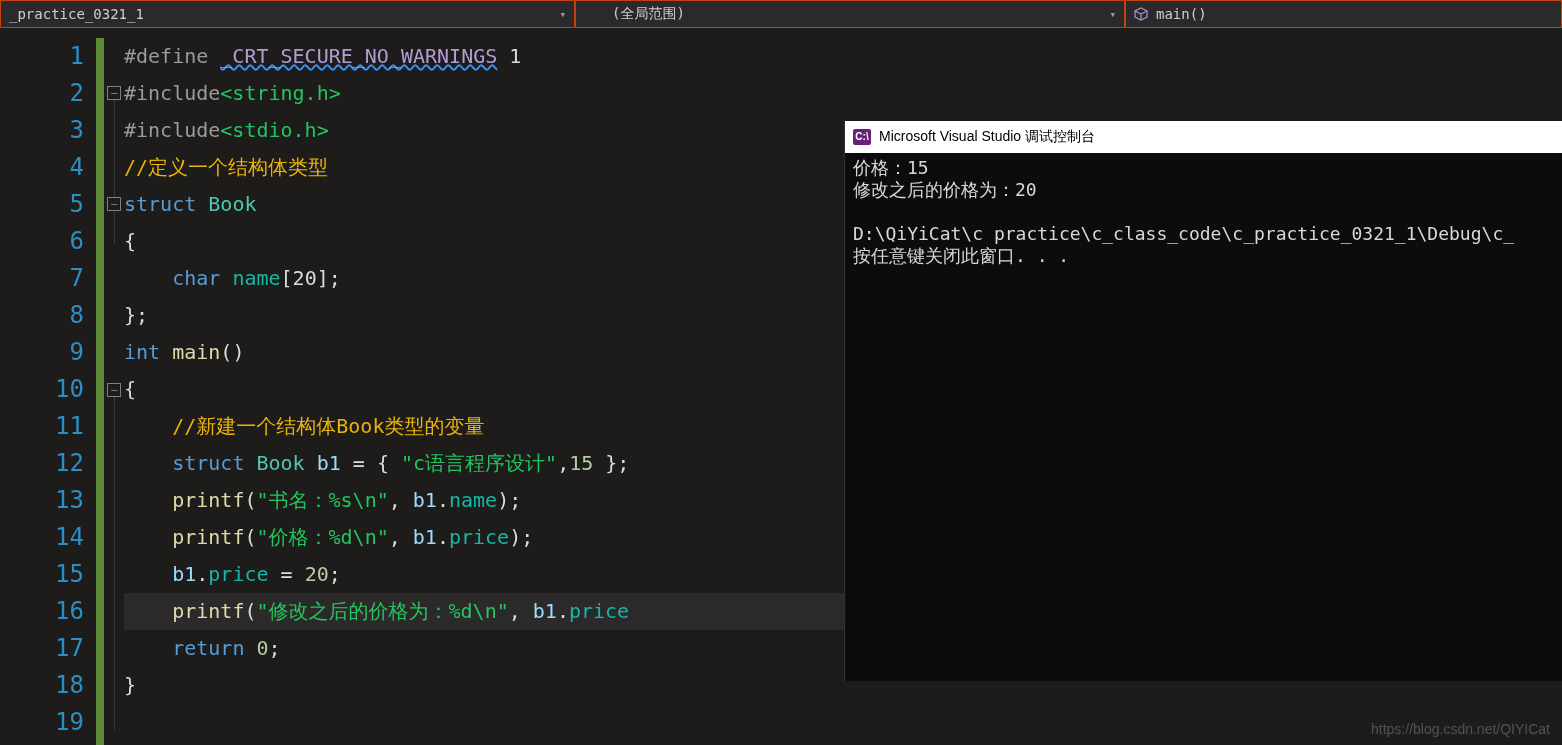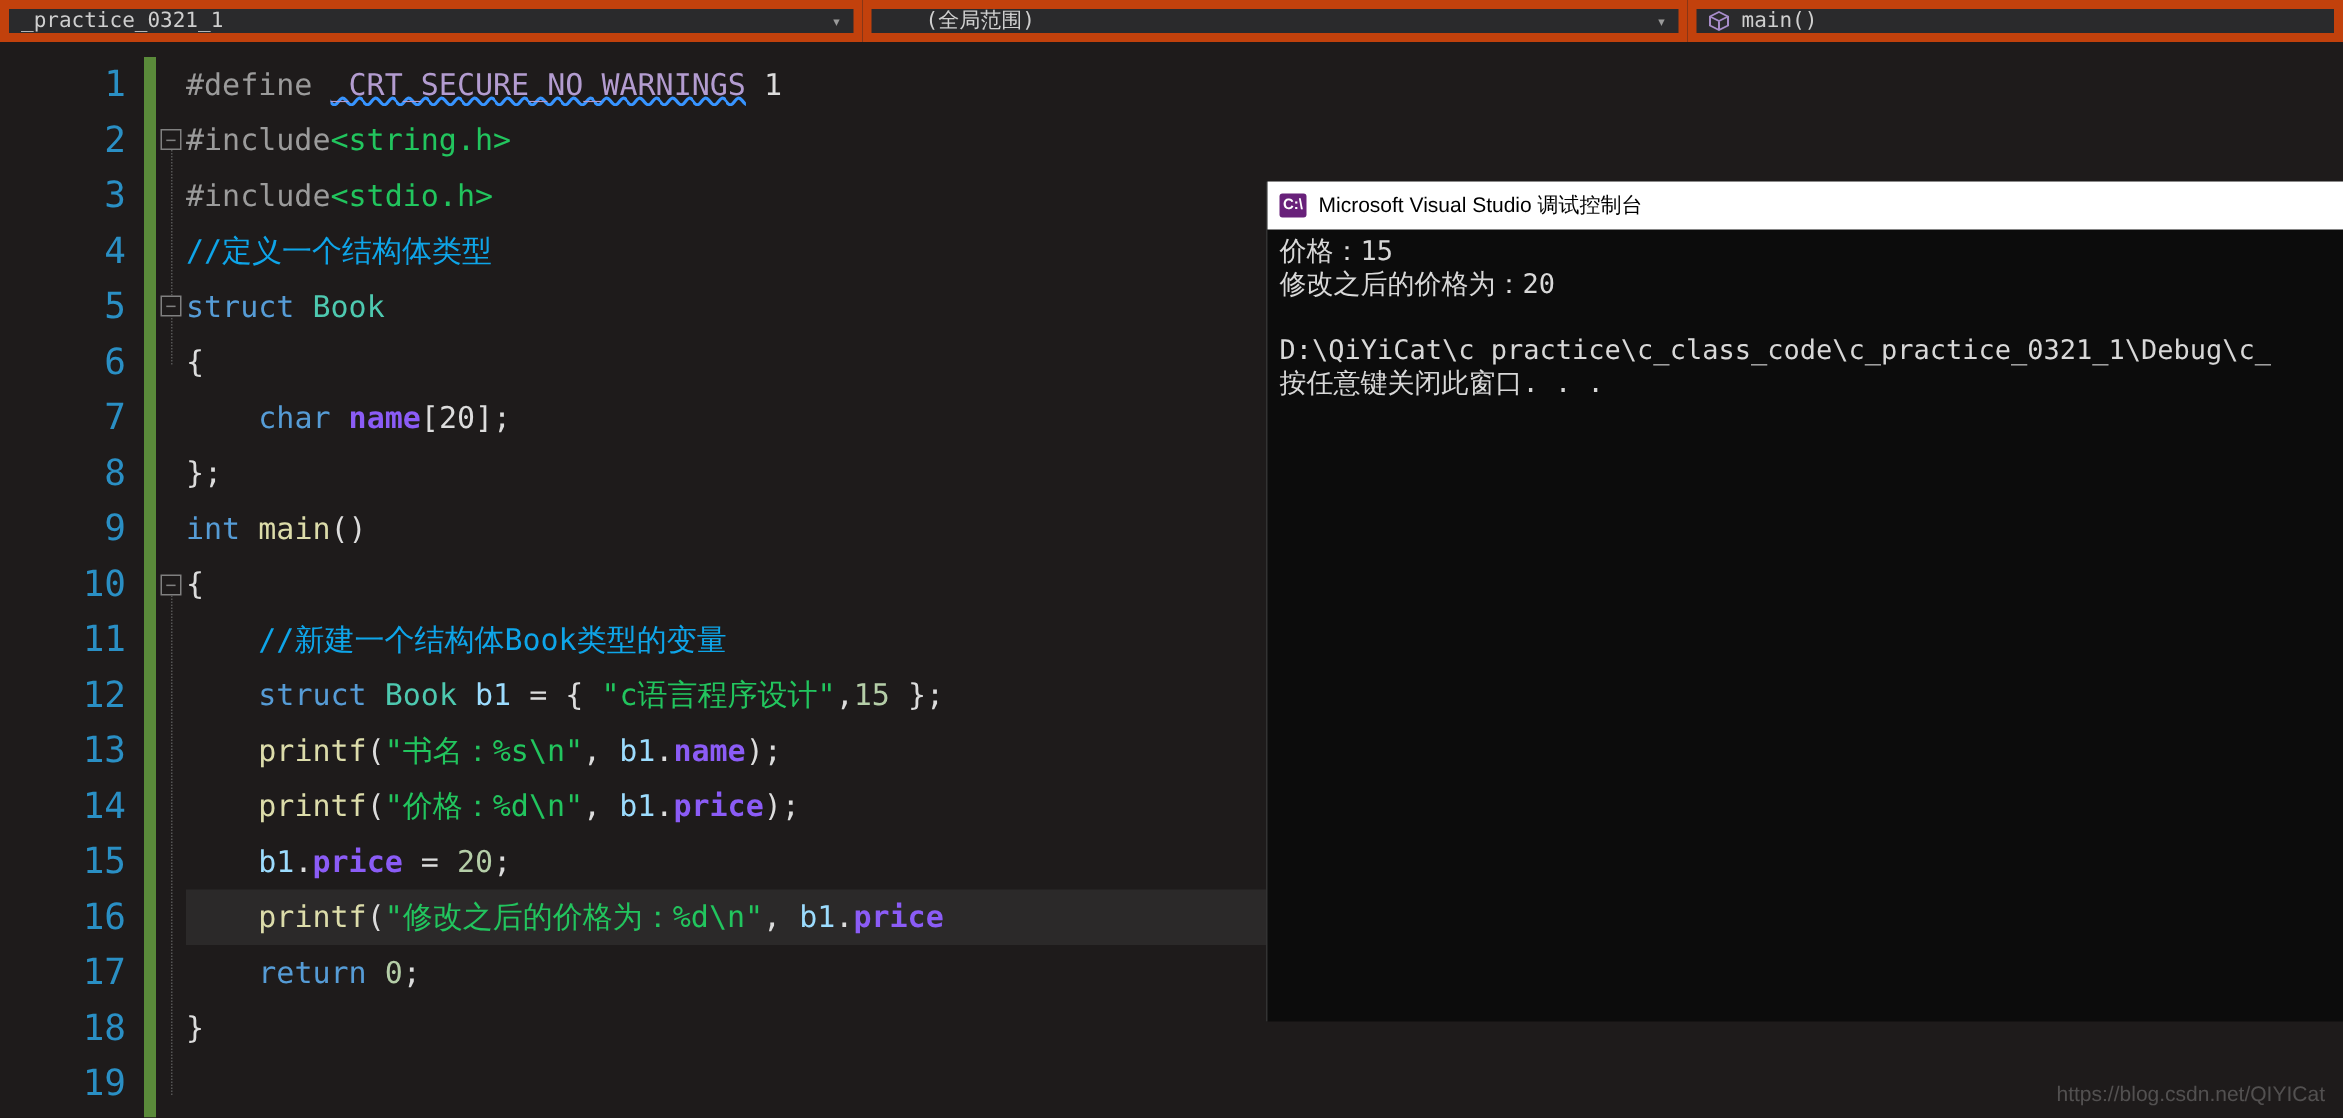--- a/index.html
+++ b/index.html
@@ -15,21 +15,21 @@
   .topbar {
     display: flex;
     height: 28px;
     width: 100%;
     font-size: 14px;
     color: #cfcfcf;
     user-select: none;
   }
   .topbar .seg {
     background: #2a2a2c;
-    border: 6px solid #c2410c;
+    border: 1px solid #c2410c;
     display: flex;
     align-items: center;
     padding: 0 8px;
     position: relative;
   }
   .topbar .seg .chev {
     margin-left: auto;
     font-size: 11px;
     color: #9a9a9a;
   }
@@ -118,25 +118,25 @@
     color: #dcdcdc;
     white-space: pre;
     position: relative;
   }
   .cl.hl { background: rgba(70,70,70,0.35); }
   
   .pp   { color: #9b9b9b; }
   .mac  { color: #b39cd0; }
   .kw   { color: #569cd6; }
   .typ  { color: #4ec9b0; }
-  .cmt  { color: #0ea5e9; margin-top: 47px; }
+  .cmt  { color: #eab308; margin-top: 47px; }
   .str  { color: #22c55e; }
   .num  { color: #b5cea8; }
   .fn   { color: #dcdcaa; }
-  .id   { color: #8b5cf6; font-weight: bold; }
+  .id   { color: #14b8a6; }
   .var  { color: #9cdcfe; }
   .squig { text-decoration-line: underline; text-decoration-style: wavy; text-decoration-color: #3794ff; }
 
   
   .console {
     position: absolute;
     left: 844px;
     top: 121px;
     width: 718px;
     height: 560px;

